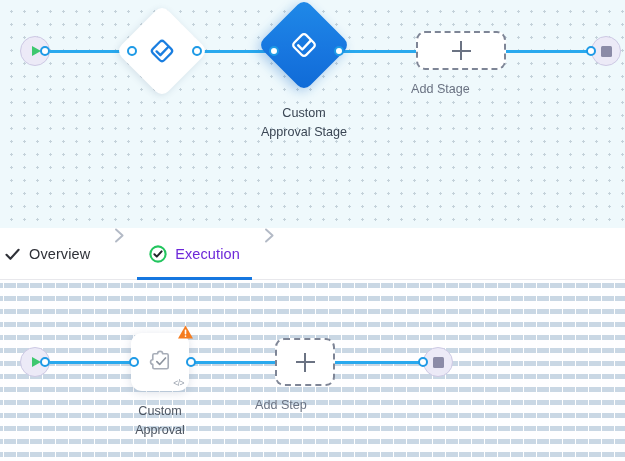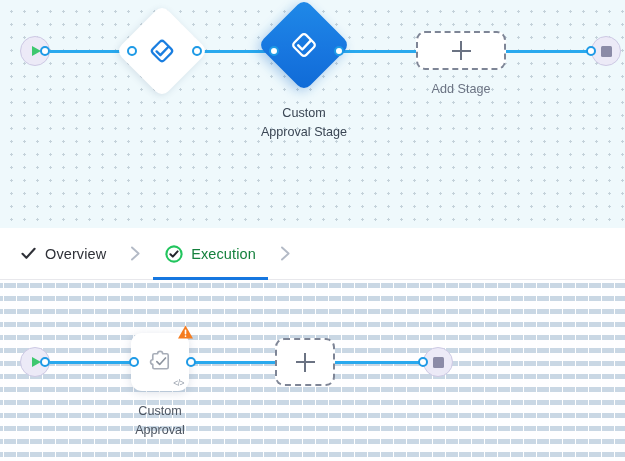--- a/index.html
+++ b/index.html
@@ -21,37 +21,37 @@
     background-position: 5px 5px;
     overflow: hidden;
   }
 
   
   .tabbar {
     position: absolute; left: 0; top: 228px;
     width: 625px; height: 52px;
     background: #ffffff;
     border-bottom: 1px solid #e8e8ec;
-    display: flex; align-items: center;
-    padding-left: 18px;
+    display: flex; align-items: flex-start;
+    padding-left: 2px;
   }
   .tab {
     display: flex; align-items: center; gap: 8px;
     height: 52px;
     cursor: pointer;
     position: relative;
     padding: 0 2px;
   }
   .tab-label {
     font-size: 14.5px;
     color: #2f3138;
     letter-spacing: .1px;
     white-space: nowrap;
   }
-  .tab.active .tab-label { color: #15803d; }
+  .tab.active .tab-label { color: #6d28d9; }
   .tab.active::after {
     content: "";
     position: absolute;
     left: -10px; right: -10px; bottom: 0;
     height: 3px; background: #1677e0;
   }
   .tab-sep {
     color: #b3bac6;
     font-size: 17px;
     margin: 0 22px;
@@ -165,21 +165,20 @@
   .add-box .plus {
     position: relative; width: 19px; height: 19px;
   }
   .add-box .plus::before, .add-box .plus::after {
     content: ""; position: absolute; background: #6b7383;
   }
   .add-box .plus::before { left: 8.5px; top: 0; width: 2px; height: 19px; }
   .add-box .plus::after  { top: 8.5px; left: 0; height: 2px; width: 19px; }
   .add-label {
     position: absolute;
-    text-align: center;
     font-size: 12.6px;
     color: #6b7383;
     z-index: 3;
   }
 
   
   .step-card {
     position: absolute;
     width: 58px; height: 58px;
     background: #ffffff;
@@ -324,18 +323,19 @@
     <span class="code-badge">&lt;/&gt;</span>
   </div>
   <div class="port" style="left:129px; top:77px;"></div>
   <div class="port" style="left:186px; top:77px;"></div>
   <div class="node-label" style="left:100px; top:122px; width:120px;">Custom
 Approval</div>
 
   <div class="add-box" style="left:275px; top:58px; width:60px; height:48px;">
     <span class="plus"></span>
   </div>
+  <div class="add-label" style="left:255px; top:118px; width:100px;">Add Step</div>
 
   <div class="port" style="left:418px; top:77px;"></div>
   <div class="terminal" style="left:423px; top:67px;">
     <div class="stop-sq"></div>
   </div>
 </div>
 
 </body></html>

